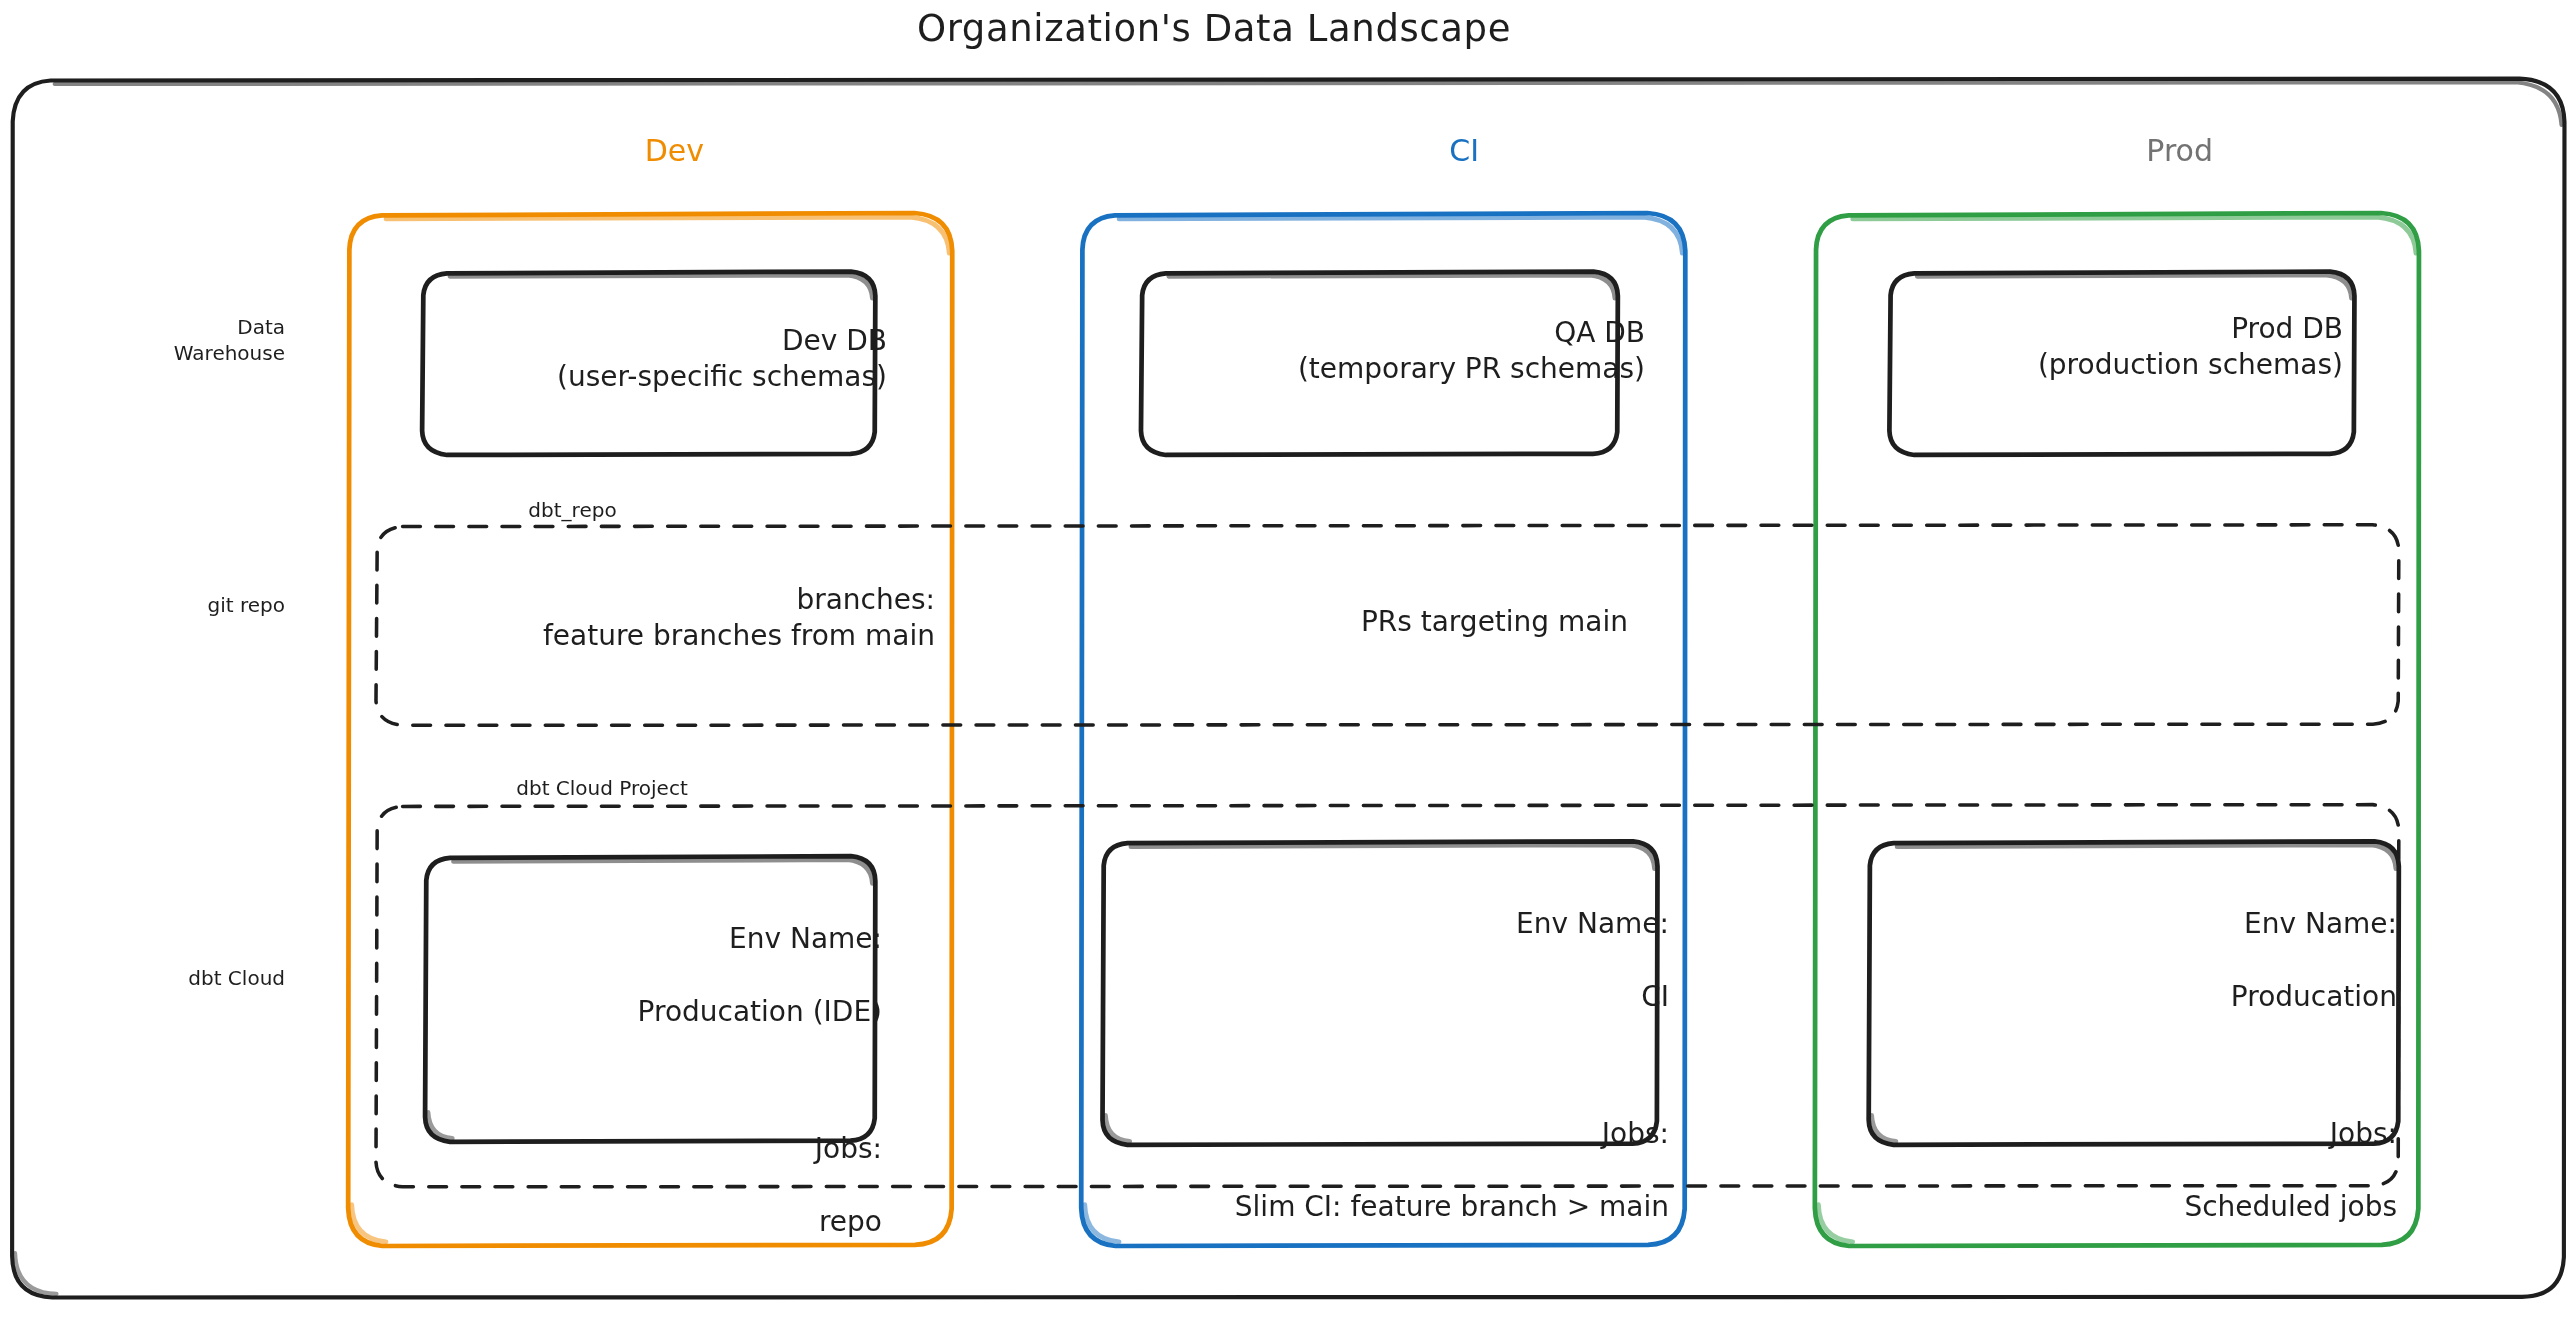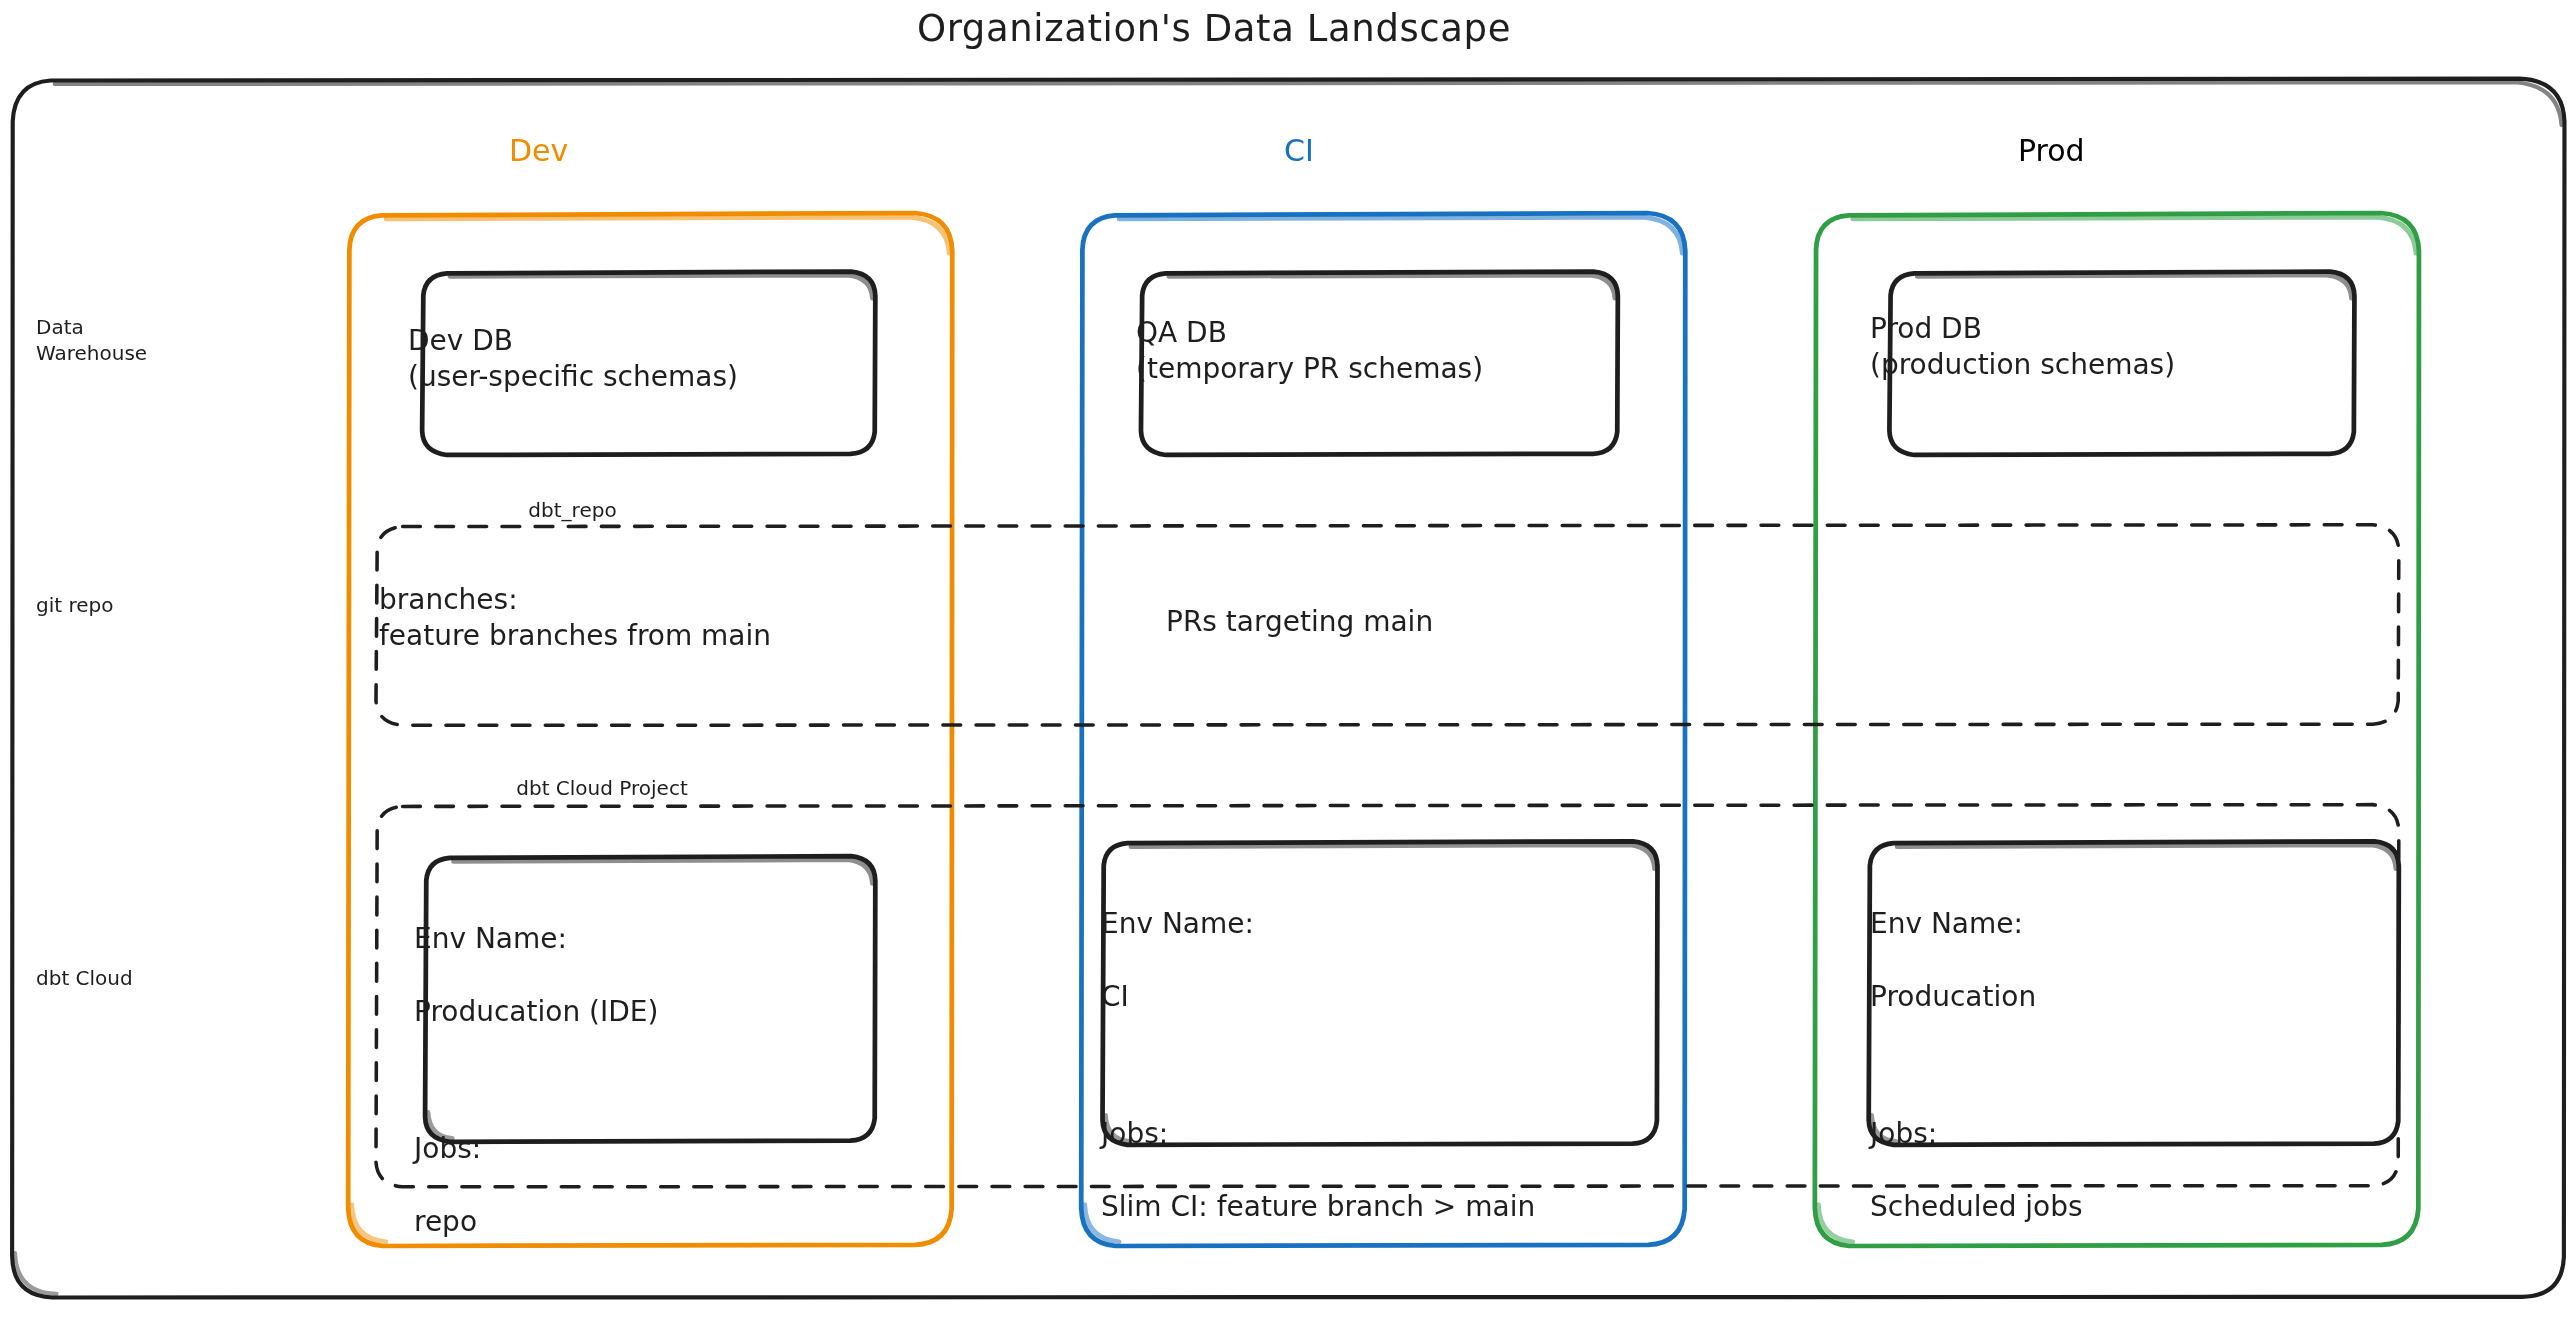--- a/index.html
+++ b/index.html
@@ -19,32 +19,32 @@
     color:#1e1e1e;
     font-family:"DejaVu Sans","Liberation Sans",sans-serif;
   }
 
   
   #sketch-layer{position:absolute;left:0;top:0;width:2576px;height:1317px;pointer-events:none;}
 
   
   .txt{
     position:absolute;
-    text-align:left;
+    text-align:right;
     line-height:1.30;
     color:#1e1e1e;
     white-space:pre-line;
     font-family:"DejaVu Sans","Liberation Sans",sans-serif;
   }
 
   
   .col-head{font-size:30px;}
   #col-head-dev {left:509px; top:131px; width:195px; color:#f08c00;}
   #col-head-ci  {left:1284px;top:131px; width:195px; color:#1971c2;}
-  #col-head-prod{left:2018px;top:131px; width:195px; color:#000000;}
+  #col-head-prod{left:2018px;top:131px; width:195px; color:#737373;}
 
   
   .row-label{font-size:20px;left:36px;width:249px;}
   #row-label-warehouse{top:314px;}
   #row-label-git      {top:592px;}
   #row-label-dbtcloud {top:965px;}
 
   
   .group-label{font-size:20px;text-align:center;}
   #group-label-repo   {left:395px;top:497px;width:355px;}

